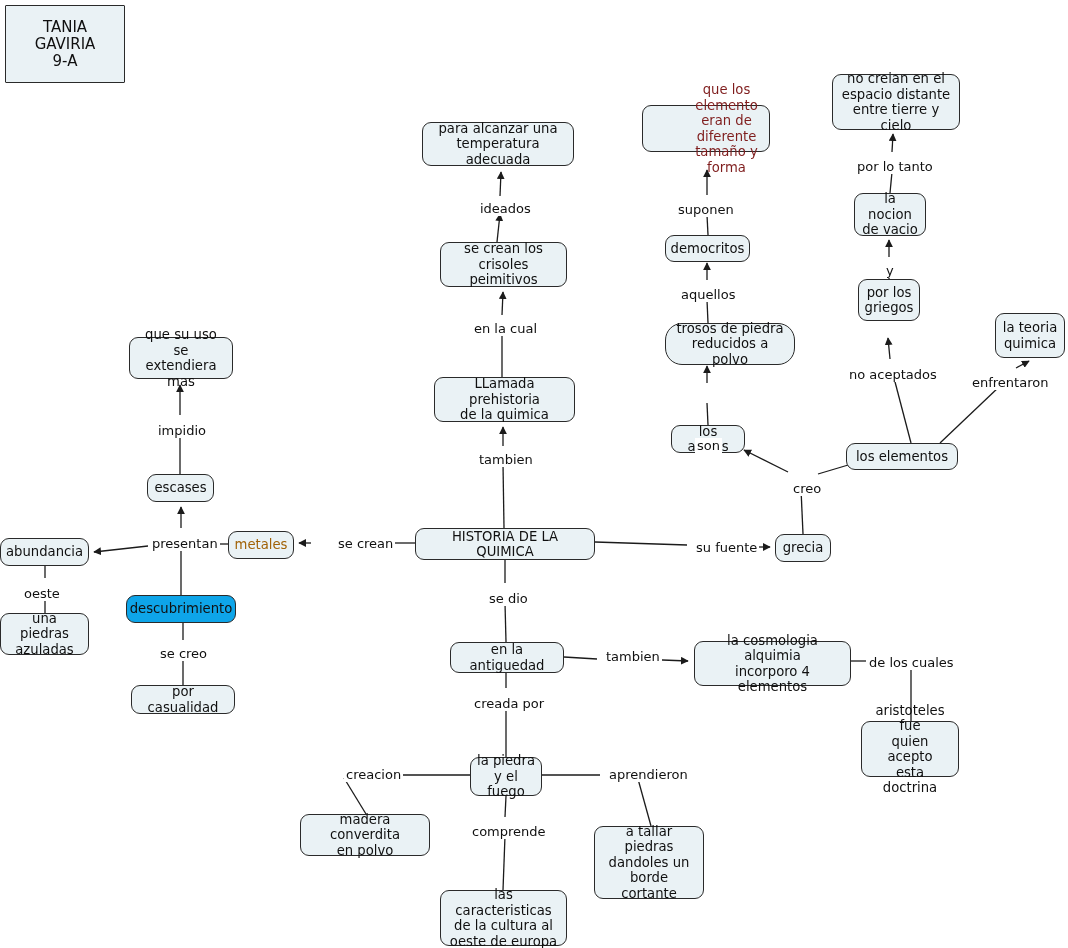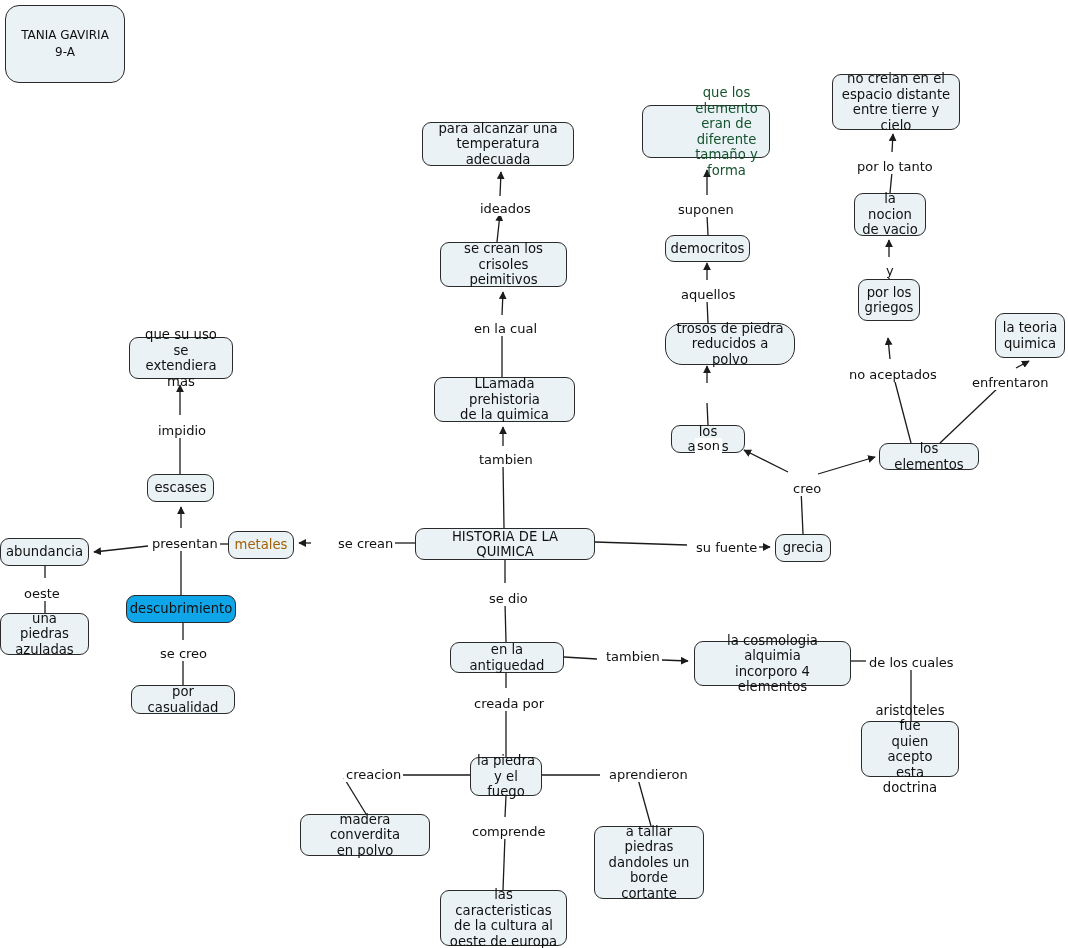--- a/index.html
+++ b/index.html
@@ -38,22 +38,22 @@
     justify-content: center;
     text-align: center;
     font-size: 13.2px;
     line-height: 15.5px;
     color: #101010;
     padding: 3px 6px;
     white-space: pre-line;
     z-index: 3;
   }
   .node.title-node {
-    border-radius: 14px;
-    font-size: 12px;
+    border-radius: 1px;
+    font-size: 15px;
     line-height: 17px;
   }
   .link-label {
     position: absolute;
     box-sizing: border-box;
     background: #ffffff;
     font-size: 13px;
     line-height: 15px;
     color: #101010;
     text-align: center;
@@ -150,29 +150,29 @@
 de la cultura al
 oeste de europa</div>
       <div class="node" style="left: 594px; top: 826px; width: 110px; height: 73px; background: rgb(234, 242, 245); border-color: rgb(42, 42, 42); color: rgb(16, 16, 16);">a tallar piedras
 dandoles un
 borde cortante</div>
       <div class="node" style="left: 694px; top: 641px; width: 157px; height: 45px; background: rgb(234, 242, 245); border-color: rgb(42, 42, 42); color: rgb(16, 16, 16);">la cosmologia alquimia
 incorporo 4 elementos</div>
       <div class="node" style="left: 861px; top: 721px; width: 98px; height: 56px; background: rgb(234, 242, 245); border-color: rgb(42, 42, 42); color: rgb(16, 16, 16);">aristoteles fue
 quien acepto
 esta doctrina</div>
-      <div class="node" style="left: 642px; top: 105px; width: 128px; height: 53px; background: rgb(234, 242, 245); border-color: rgb(42, 42, 42); color: #14532d; padding-left: 47px;">que los elemento
+      <div class="node" style="left: 642px; top: 105px; width: 128px; height: 47px; background: rgb(234, 242, 245); border-color: rgb(42, 42, 42); color: #7f1d1d; padding-left: 47px;">que los elemento
 eran de diferente
 tamaño y forma</div>
       <div class="node" style="left: 665px; top: 235px; width: 85px; height: 27px; background: rgb(234, 242, 245); border-color: rgb(42, 42, 42); color: rgb(16, 16, 16);">democritos</div>
       <div class="node" style="left: 665px; top: 323px; width: 130px; height: 42px; background: rgb(234, 242, 245); border-color: rgb(42, 42, 42); color: rgb(16, 16, 16); border-radius: 17px;">trosos de piedra
 reducidos a polvo</div>
       <div class="node" style="left: 671px; top: 425px; width: 74px; height: 28px; background: rgb(234, 242, 245); border-color: rgb(42, 42, 42); color: rgb(16, 16, 16);">los atmos</div>
       <div class="node" style="left: 775px; top: 534px; width: 56px; height: 28px; background: rgb(234, 242, 245); border-color: rgb(42, 42, 42); color: rgb(16, 16, 16);">grecia</div>
-      <div class="node" style="left: 879px; top: 443px; width: 100px; height: 27px; background: rgb(234, 242, 245); border-color: rgb(42, 42, 42); color: rgb(16, 16, 16);">los elementos</div>
+      <div class="node" style="left: 846px; top: 443px; width: 112px; height: 27px; background: rgb(234, 242, 245); border-color: rgb(42, 42, 42); color: rgb(16, 16, 16);">los elementos</div>
       <div class="node" style="left: 858px; top: 279px; width: 62px; height: 42px; background: rgb(234, 242, 245); border-color: rgb(42, 42, 42); color: rgb(16, 16, 16);">por los
 griegos</div>
       <div class="node" style="left: 854px; top: 193px; width: 72px; height: 43px; background: rgb(234, 242, 245); border-color: rgb(42, 42, 42); color: rgb(16, 16, 16);">la nocion
 de vacio</div>
       <div class="node" style="left: 832px; top: 74px; width: 128px; height: 56px; background: rgb(234, 242, 245); border-color: rgb(42, 42, 42); color: rgb(16, 16, 16);">no creian en el
 espacio distante
 entre tierre y cielo</div>
       <div class="node" style="left: 995px; top: 313px; width: 70px; height: 45px; background: rgb(234, 242, 245); border-color: rgb(42, 42, 42); color: rgb(16, 16, 16);">la teoria
 quimica</div>
       <div class="node" style="left: 228px; top: 531px; width: 66px; height: 28px; background: rgb(234, 242, 245); border-color: rgb(42, 42, 42); color: #a16207;">metales</div>

